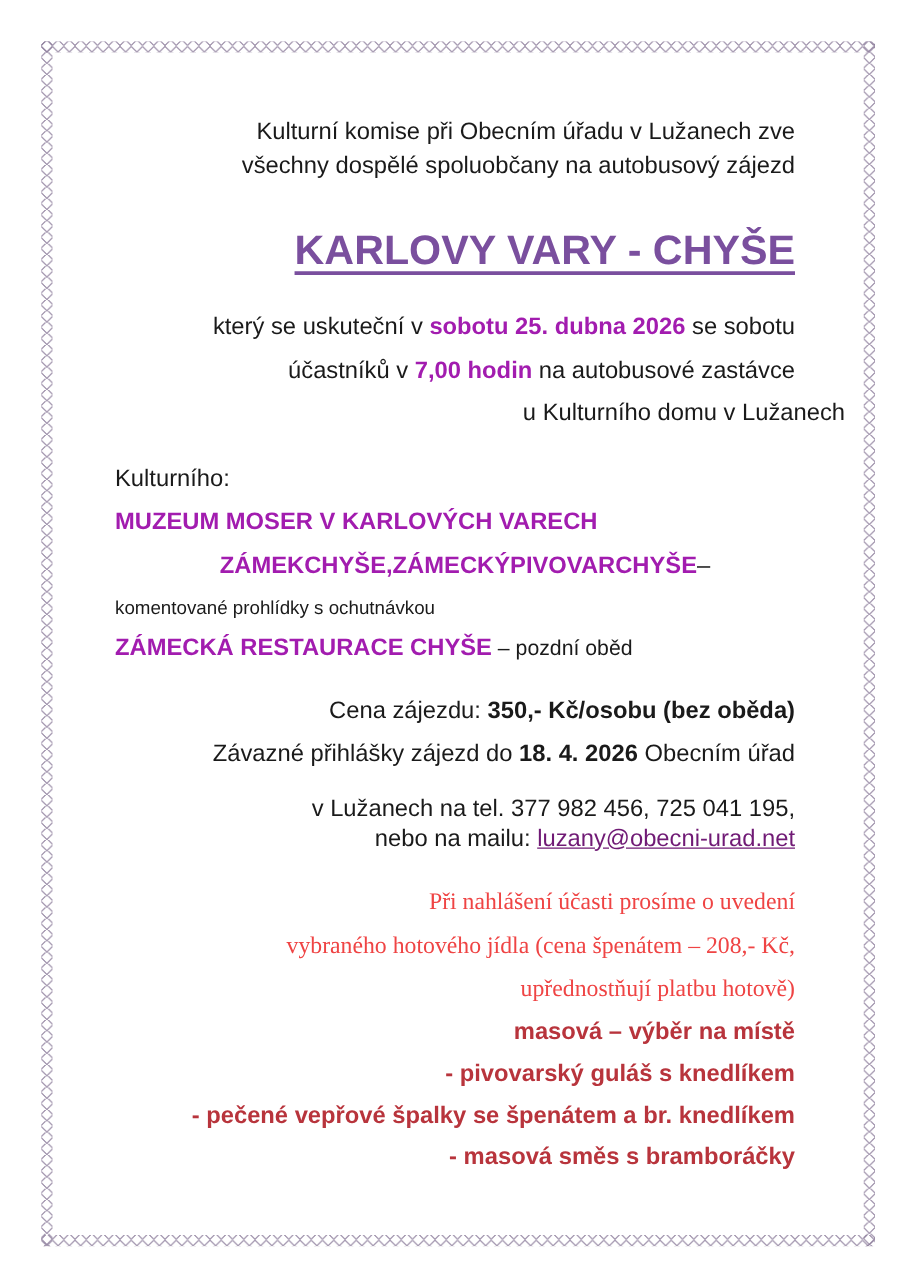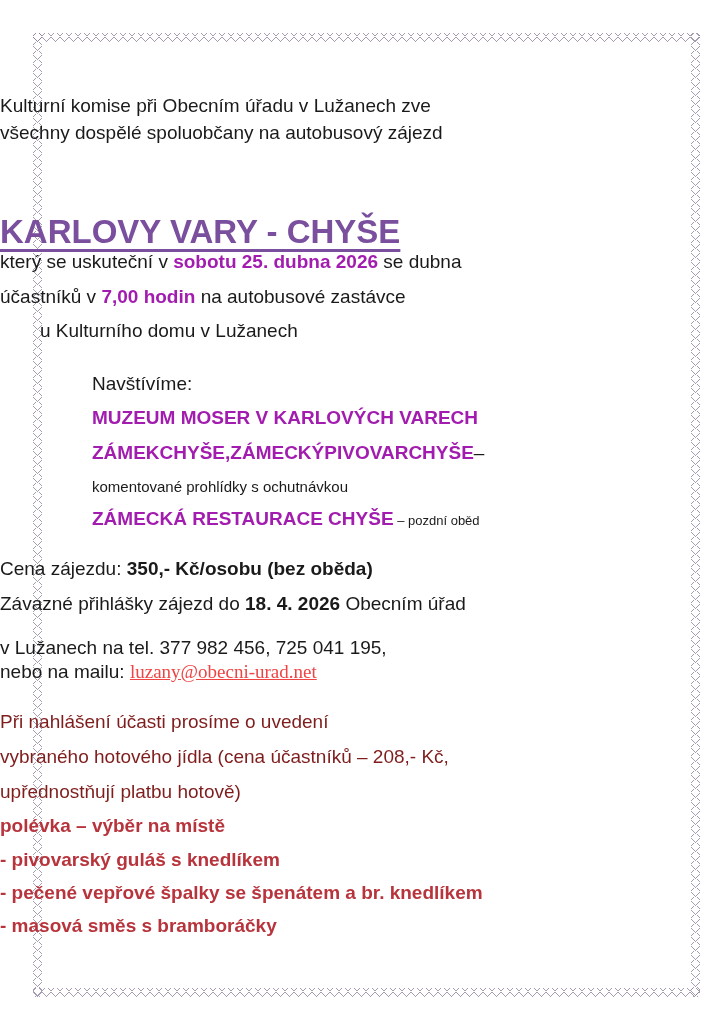--- a/index.html
+++ b/index.html
@@ -16,81 +16,81 @@
   .edge.top { top:0; }
   .edge.bottom { bottom:0; }
   .edge.left, .edge.right { top:0; bottom:0; width:9px;
     background-image:
       repeating-linear-gradient(45deg, transparent 0 3px, #8a7a99 3px 4px, transparent 4px 7px),
       repeating-linear-gradient(-45deg, transparent 0 3px, #8a7a99 3px 4px, transparent 4px 7px);
     background-size:9px 9px; opacity:0.75; }
   .edge.left { left:0; }
   .edge.right { right:0; }
 
-  .line { position:absolute; left:0; width:636px; text-align:left; font-size:19px;
+  .line { position:absolute; left:0; width:636px; text-align:right; font-size:19px;
           line-height:24px; white-space:nowrap; }
   .purple { color:#a21caf; font-weight:bold; }
   .bold { font-weight:bold; }
   .title { font-size:33px; line-height:40px; font-weight:bold; color:#7a4f9e;
-           text-decoration:underline; text-decoration-thickness:3px; text-underline-offset:6px;margin-top:32px; }
+           text-decoration:underline; text-decoration-thickness:3px; text-underline-offset:6px; }
   .left-line { position:absolute; left:92px; font-size:19px; line-height:24px; white-space:nowrap; }
-  .justified { position:absolute; left:92px; width:560px; display:flex; justify-content:flex-start;
+  .justified { position:absolute; left:92px; width:560px; display:flex; justify-content:center;
                font-size:19px; line-height:24px; white-space:nowrap; }
-  .red { color:#7f1d1d; }
+  .red { color:#ef4444;font-family:Liberation Serif, serif; }
   .red-bold { color:#b8343c; font-weight:bold; }
-  a.mail { color:#ef4444; text-decoration:underline;font-family:Liberation Serif, serif; }
+  a.mail { color:#701a75; text-decoration:underline; }
 </style>
 </head>
 <body>
 
 <div class="border">
   <div class="edge top"></div>
   <div class="edge bottom"></div>
   <div class="edge left"></div>
   <div class="edge right"></div>
 </div>
 
 <div class="line" style="top:94px">Kulturní komise při Obecním úřadu v Lužanech zve</div>
 <div class="line" style="top:121px">všechny dospělé spoluobčany na autobusový zájezd</div>
 
 <div class="line title" style="top:180px">KARLOVY VARY - CHYŠE</div>
 
 <div class="line" style="top:250px">
-  <span>který se uskuteční v </span><span class="purple">sobotu 25. dubna 2026</span><span> se dubna</span>
+  <span>který se uskuteční v </span><span class="purple">sobotu 25. dubna 2026</span><span> se sobotu</span>
 </div>
 <div class="line" style="top:285px">
   <span>účastníků v </span><span class="purple">7,00 hodin</span><span> na autobusové zastávce</span>
 </div>
 <div class="line" style="top:319px; left:40px;">u Kulturního domu v Lužanech</div>
 
-<div class="left-line" style="top:372px">Navštívíme:</div>
+<div class="left-line" style="top:372px">Kulturního:</div>
 <div class="left-line purple" style="top:406px">MUZEUM MOSER V KARLOVÝCH VARECH</div>
 <div class="justified" style="top:441px">
   <span class="purple">ZÁMEK</span>
   <span class="purple">CHYŠE,</span>
   <span class="purple">ZÁMECKÝ</span>
   <span class="purple">PIVOVAR</span>
   <span class="purple">CHYŠE</span>
   <span>–</span>
 </div>
 <div class="left-line" style="top:475px; font-size:15px;">komentované prohlídky s ochutnávkou</div>
 <div class="left-line" style="top:507px">
-  <span class="purple">ZÁMECKÁ RESTAURACE CHYŠE</span><span style="font-size:13px"> – pozdní oběd</span>
+  <span class="purple">ZÁMECKÁ RESTAURACE CHYŠE</span><span style="font-size:17px"> – pozdní oběd</span>
 </div>
 
 <div class="line" style="top:557px">
   <span>Cena zájezdu: </span><span class="bold">350,- Kč/osobu (bez oběda)</span>
 </div>
 <div class="line" style="top:592px">
   <span>Závazné přihlášky zájezd do </span><span class="bold">18. 4. 2026</span><span> Obecním úřad</span>
 </div>
 <div class="line" style="top:636px">v Lužanech na tel. 377 982 456, 725 041 195,</div>
 <div class="line" style="top:660px">
   <span>nebo na mailu: </span><a class="mail">luzany@obecni-urad.net</a>
 </div>
 
 <div class="line red" style="top:710px">Při nahlášení účasti prosíme o uvedení</div>
-<div class="line red" style="top:745px">vybraného hotového jídla (cena účastníků – 208,- Kč,</div>
+<div class="line red" style="top:745px">vybraného hotového jídla (cena špenátem – 208,- Kč,</div>
 <div class="line red" style="top:780px">upřednostňují platbu hotově)</div>
-<div class="line red-bold" style="top:814px">polévka – výběr na místě</div>
+<div class="line red-bold" style="top:814px">masová – výběr na místě</div>
 <div class="line red-bold" style="top:848px">- pivovarský guláš s knedlíkem</div>
 <div class="line red-bold" style="top:881px">- pečené vepřové špalky se špenátem a br. knedlíkem</div>
 <div class="line red-bold" style="top:914px">- masová směs s bramboráčky</div>
 
 </body></html>

